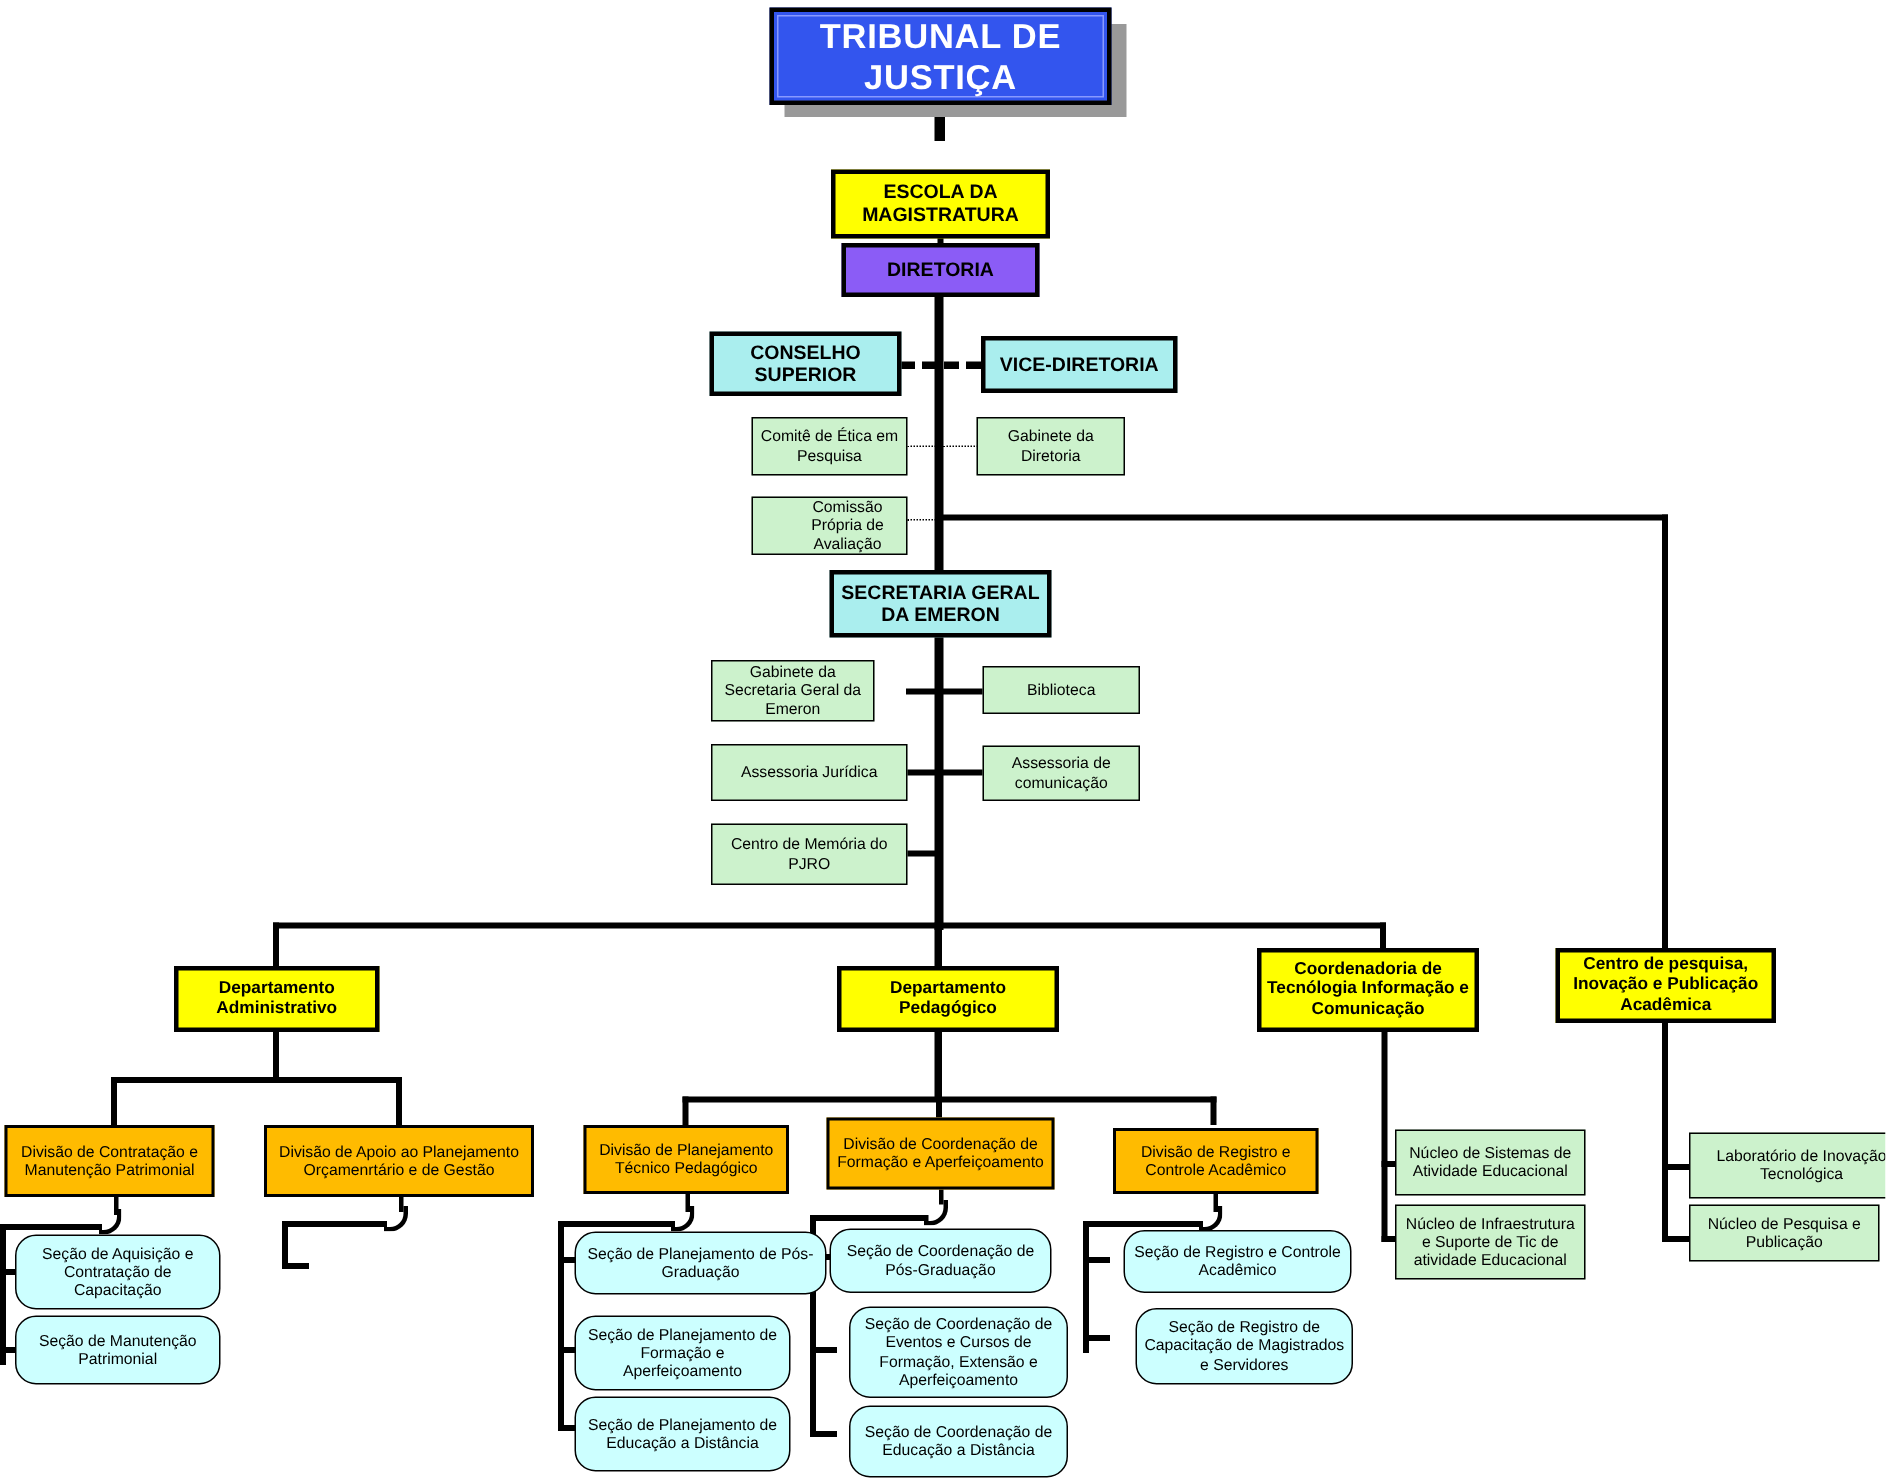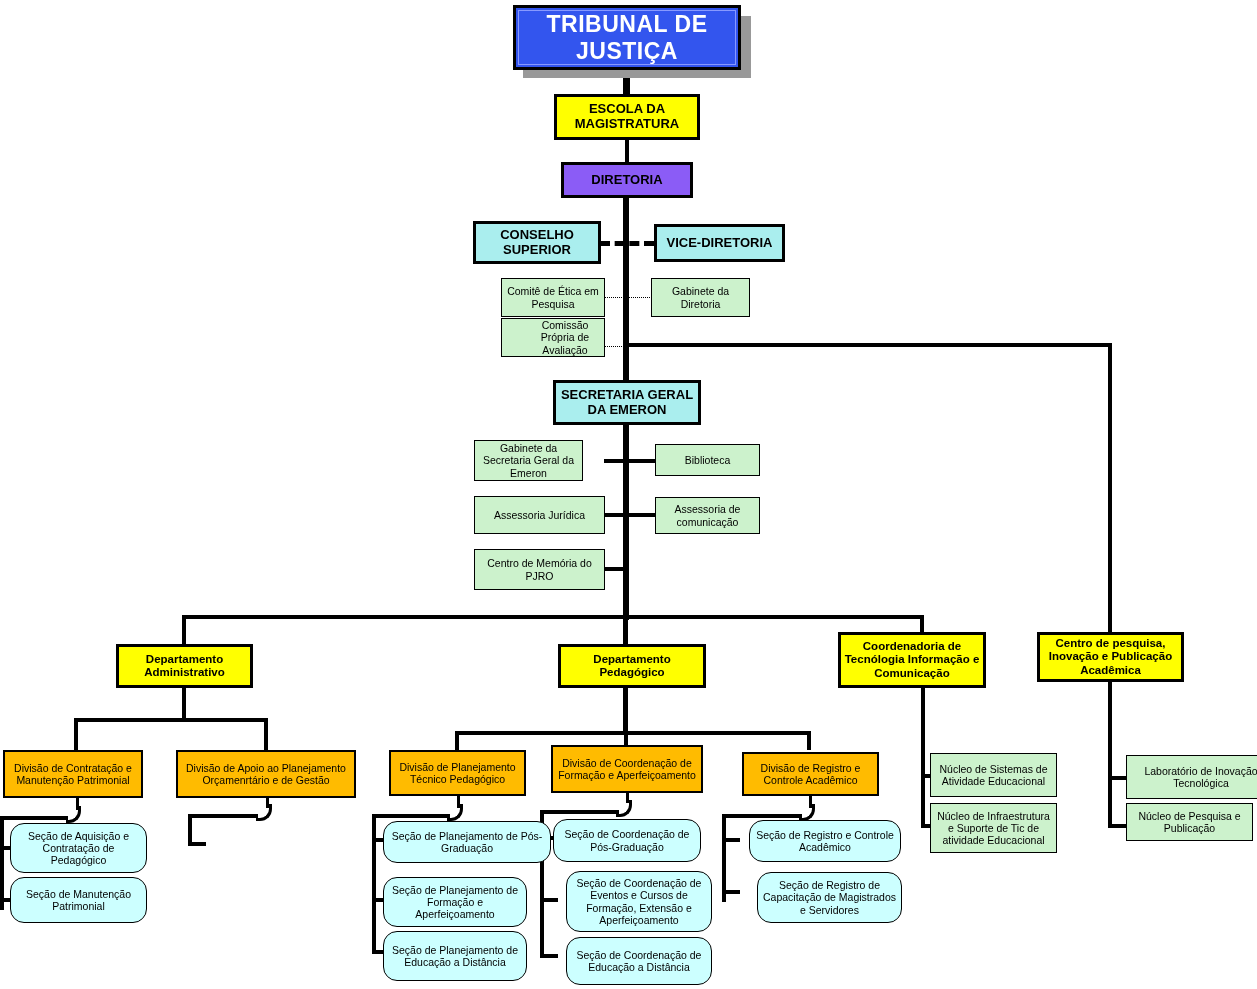--- a/index.html
+++ b/index.html
@@ -74,20 +74,21 @@
     background: #ffff00;
     border: 3px solid #000000;
     font-weight: bold;
     font-size: 11.5px;
   }
   .n-yellow-big {
     background: #ffff00;
     border: 3px solid #000000;
     font-weight: bold;
     font-size: 13px;
+    margin-top: 19px;
   }
   .n-teal {
     background: #8b5cf6;
     border: 3px solid #000000;
     font-weight: bold;
     font-size: 13px;
   }
   .n-cyan {
     background: #aaeeee;
     border: 3px solid #000000;
@@ -224,21 +225,21 @@
   </div>
 
   <div class="node n-green" style="left:501px; top:278px; width:104px; height:39px;">
     <span>Comitê de Ética em Pesquisa</span>
   </div>
 
   <div class="node n-green" style="left:651px; top:278px; width:99px; height:39px;">
     <span>Gabinete da Diretoria</span>
   </div>
 
-  <div class="node n-green" style="left:501px; top:318px; width:104px; height:39px;padding-left:24px;">
+  <div class="node n-green" style="left:501px; top:331px; width:104px; height:39px;padding-left:24px;">
     <span>Comissão Própria de Avaliação</span>
   </div>
 
   <div class="node n-cyan" style="left:553px; top:380px; width:148px; height:45px;">
     <span>SECRETARIA GERAL DA EMERON</span>
   </div>
 
   <div class="node n-green" style="left:474px; top:440px; width:109px; height:41px;">
     <span>Gabinete da Secretaria Geral da Emeron</span>
   </div>
@@ -305,21 +306,21 @@
 
   <div class="node n-green" style="left:1126px; top:755px; width:150px; height:44px;">
     <span>Laboratório de Inovação Tecnológica</span>
   </div>
 
   <div class="node n-green" style="left:1126px; top:803px; width:127px; height:38px;">
     <span>Núcleo de Pesquisa e Publicação</span>
   </div>
 
   <div class="node n-round" style="left:10px; top:823px; width:137px; height:50px;">
-    <span>Seção de Aquisição e Contratação de Pedagógico</span>
+    <span>Seção de Aquisição e Contratação de Capacitação</span>
   </div>
 
   <div class="node n-round" style="left:10px; top:877px; width:137px; height:46px;">
     <span>Seção de Manutenção Patrimonial</span>
   </div>
 
 
   <div class="node n-round" style="left:383px; top:821px; width:168px; height:42px;">
     <span>Seção de Planejamento de Pós-Graduação</span>
   </div>

